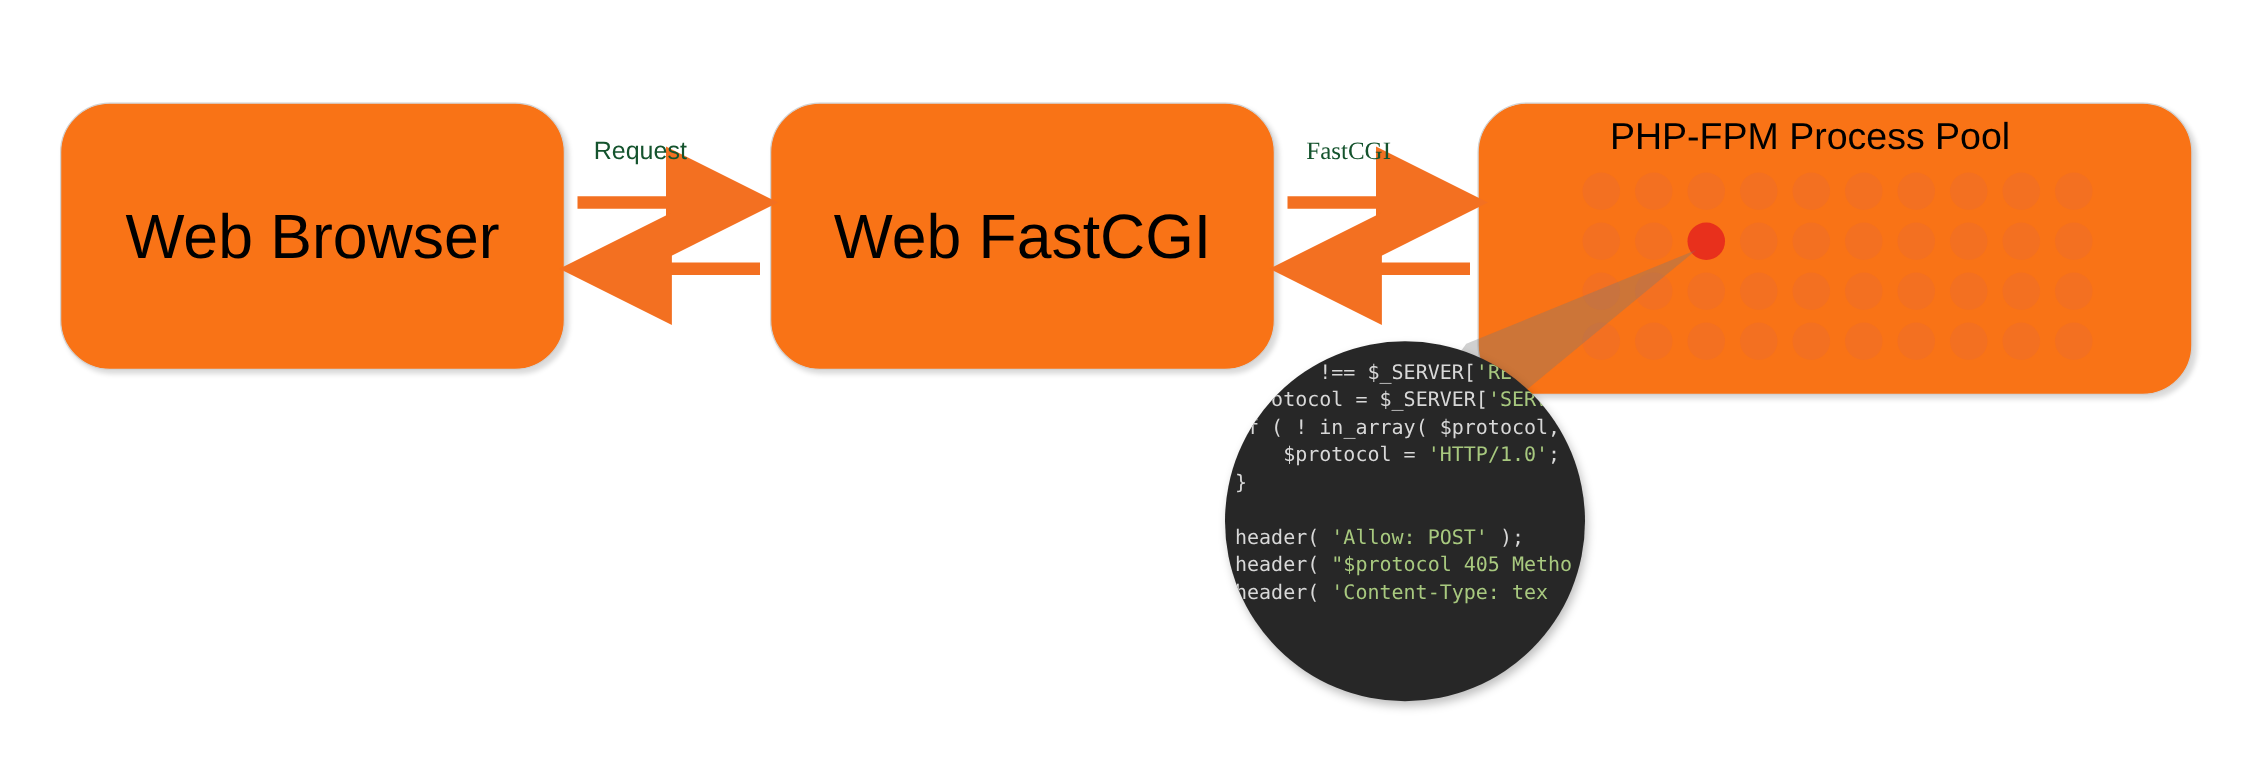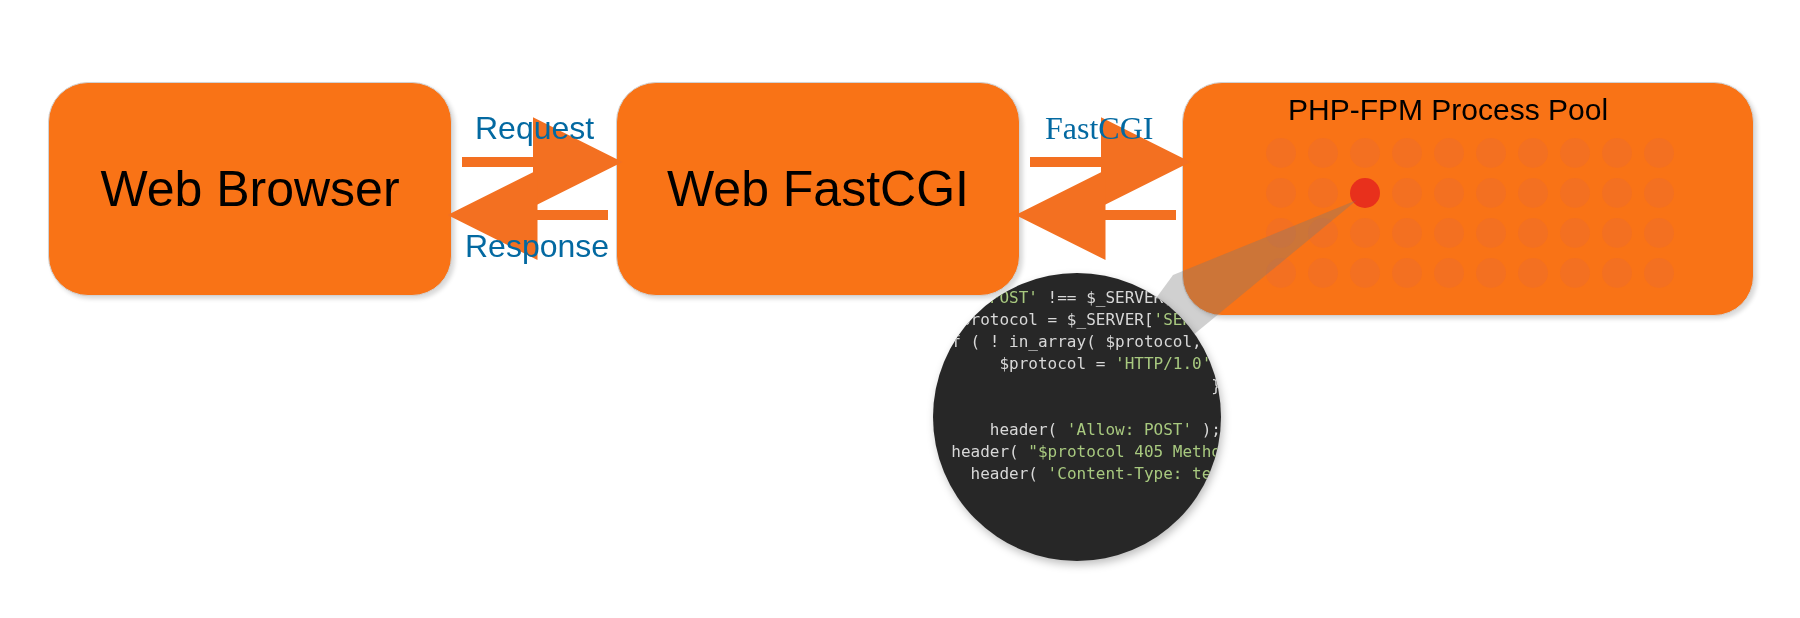--- a/index.html
+++ b/index.html
@@ -26,22 +26,22 @@
     font-size: 50px;
     color: #000;
   }
   .pool-label {
     position: absolute;
     font-size: 30px;
     color: #000;
   }
   .anno {
     position: absolute;
-    font-size: 32px;
-    color: #0369a1;
+    font-size: 20px;
+    color: #14532d;
   }
   .arrow-svg { position: absolute; overflow: visible; }
   .pool-dots {
     position: absolute;
   }
   .pool-row { display: flex; }
   .dot {
     width: 30px; height: 30px; border-radius: 50%;
     background: #F37021;
     margin: 5px 6px;
@@ -148,21 +148,20 @@
   <span class="anno" style="left:475px; top:110px;">Request</span>
 
   <svg class="arrow-svg" style="left:460px; top:205px;" width="150" height="20">
     <defs>
       <marker id="ahL1" viewBox="0 0 12 12" refX="3" refY="6" markerWidth="9" markerHeight="9" orient="auto">
         <path d="M12,0 L0,6 L12,12 Z" fill="#F37021"></path>
       </marker>
     </defs>
     <line x1="10" y1="10" x2="148" y2="10" stroke="#F37021" stroke-width="10" marker-start="url(#ahL1)"></line>
   </svg>
-  <span class="anno" style="left:465px; top:228px;">Response</span>
 
   <svg class="arrow-svg" style="left:1028px; top:152px;" width="150" height="20">
     <defs>
       <marker id="ahR2" viewBox="0 0 12 12" refX="9" refY="6" markerWidth="9" markerHeight="9" orient="auto">
         <path d="M0,0 L12,6 L0,12 Z" fill="#F37021"></path>
       </marker>
     </defs>
     <line x1="2" y1="10" x2="140" y2="10" stroke="#F37021" stroke-width="10" marker-end="url(#ahR2)"></line>
   </svg>
   <span class="anno" style="left:1045px; top:110px;font-family:Liberation Serif, serif;">FastCGI</span>
@@ -173,21 +172,21 @@
         <path d="M12,0 L0,6 L12,12 Z" fill="#F37021"></path>
       </marker>
     </defs>
     <line x1="10" y1="10" x2="148" y2="10" stroke="#F37021" stroke-width="10" marker-start="url(#ahL2)"></line>
   </svg>
 
   <svg class="connector" style="left:990px; top:200px;" width="410" height="340">
     <path d="M 367 0 L 183 75 L 42 268 Z" fill="rgba(120,120,120,0.35)"></path>
   </svg>
 
-  <div class="code-circle" style="left:933px; top:273px;text-align:right;">
+  <div class="code-circle" style="left:980px; top:273px;">
     <div class="code-inner"><span class="code-str">'POST'</span><span> !== </span><span class="code-var">$_SERVER</span><span>[</span><span class="code-str">'REQU</span>
 <span class="code-var">$protocol</span><span> = </span><span class="code-var">$_SERVER</span><span>[</span><span class="code-str">'SERVER</span>
 <span class="code-kw">if</span><span> ( ! </span><span>in_array</span><span>( </span><span class="code-var">$protocol</span><span>, a</span>
 <span>    </span><span class="code-var">$protocol</span><span> = </span><span class="code-str">'HTTP/1.0'</span><span>;</span>
 <span>}</span>
 <span></span>
 <span>header</span><span>( </span><span class="code-str">'Allow: POST'</span><span> );</span>
 <span>header</span><span>( </span><span class="code-str">"$protocol 405 Metho</span>
 <span>header</span><span>( </span><span class="code-str">'Content-Type: tex</span></div>
   </div>

